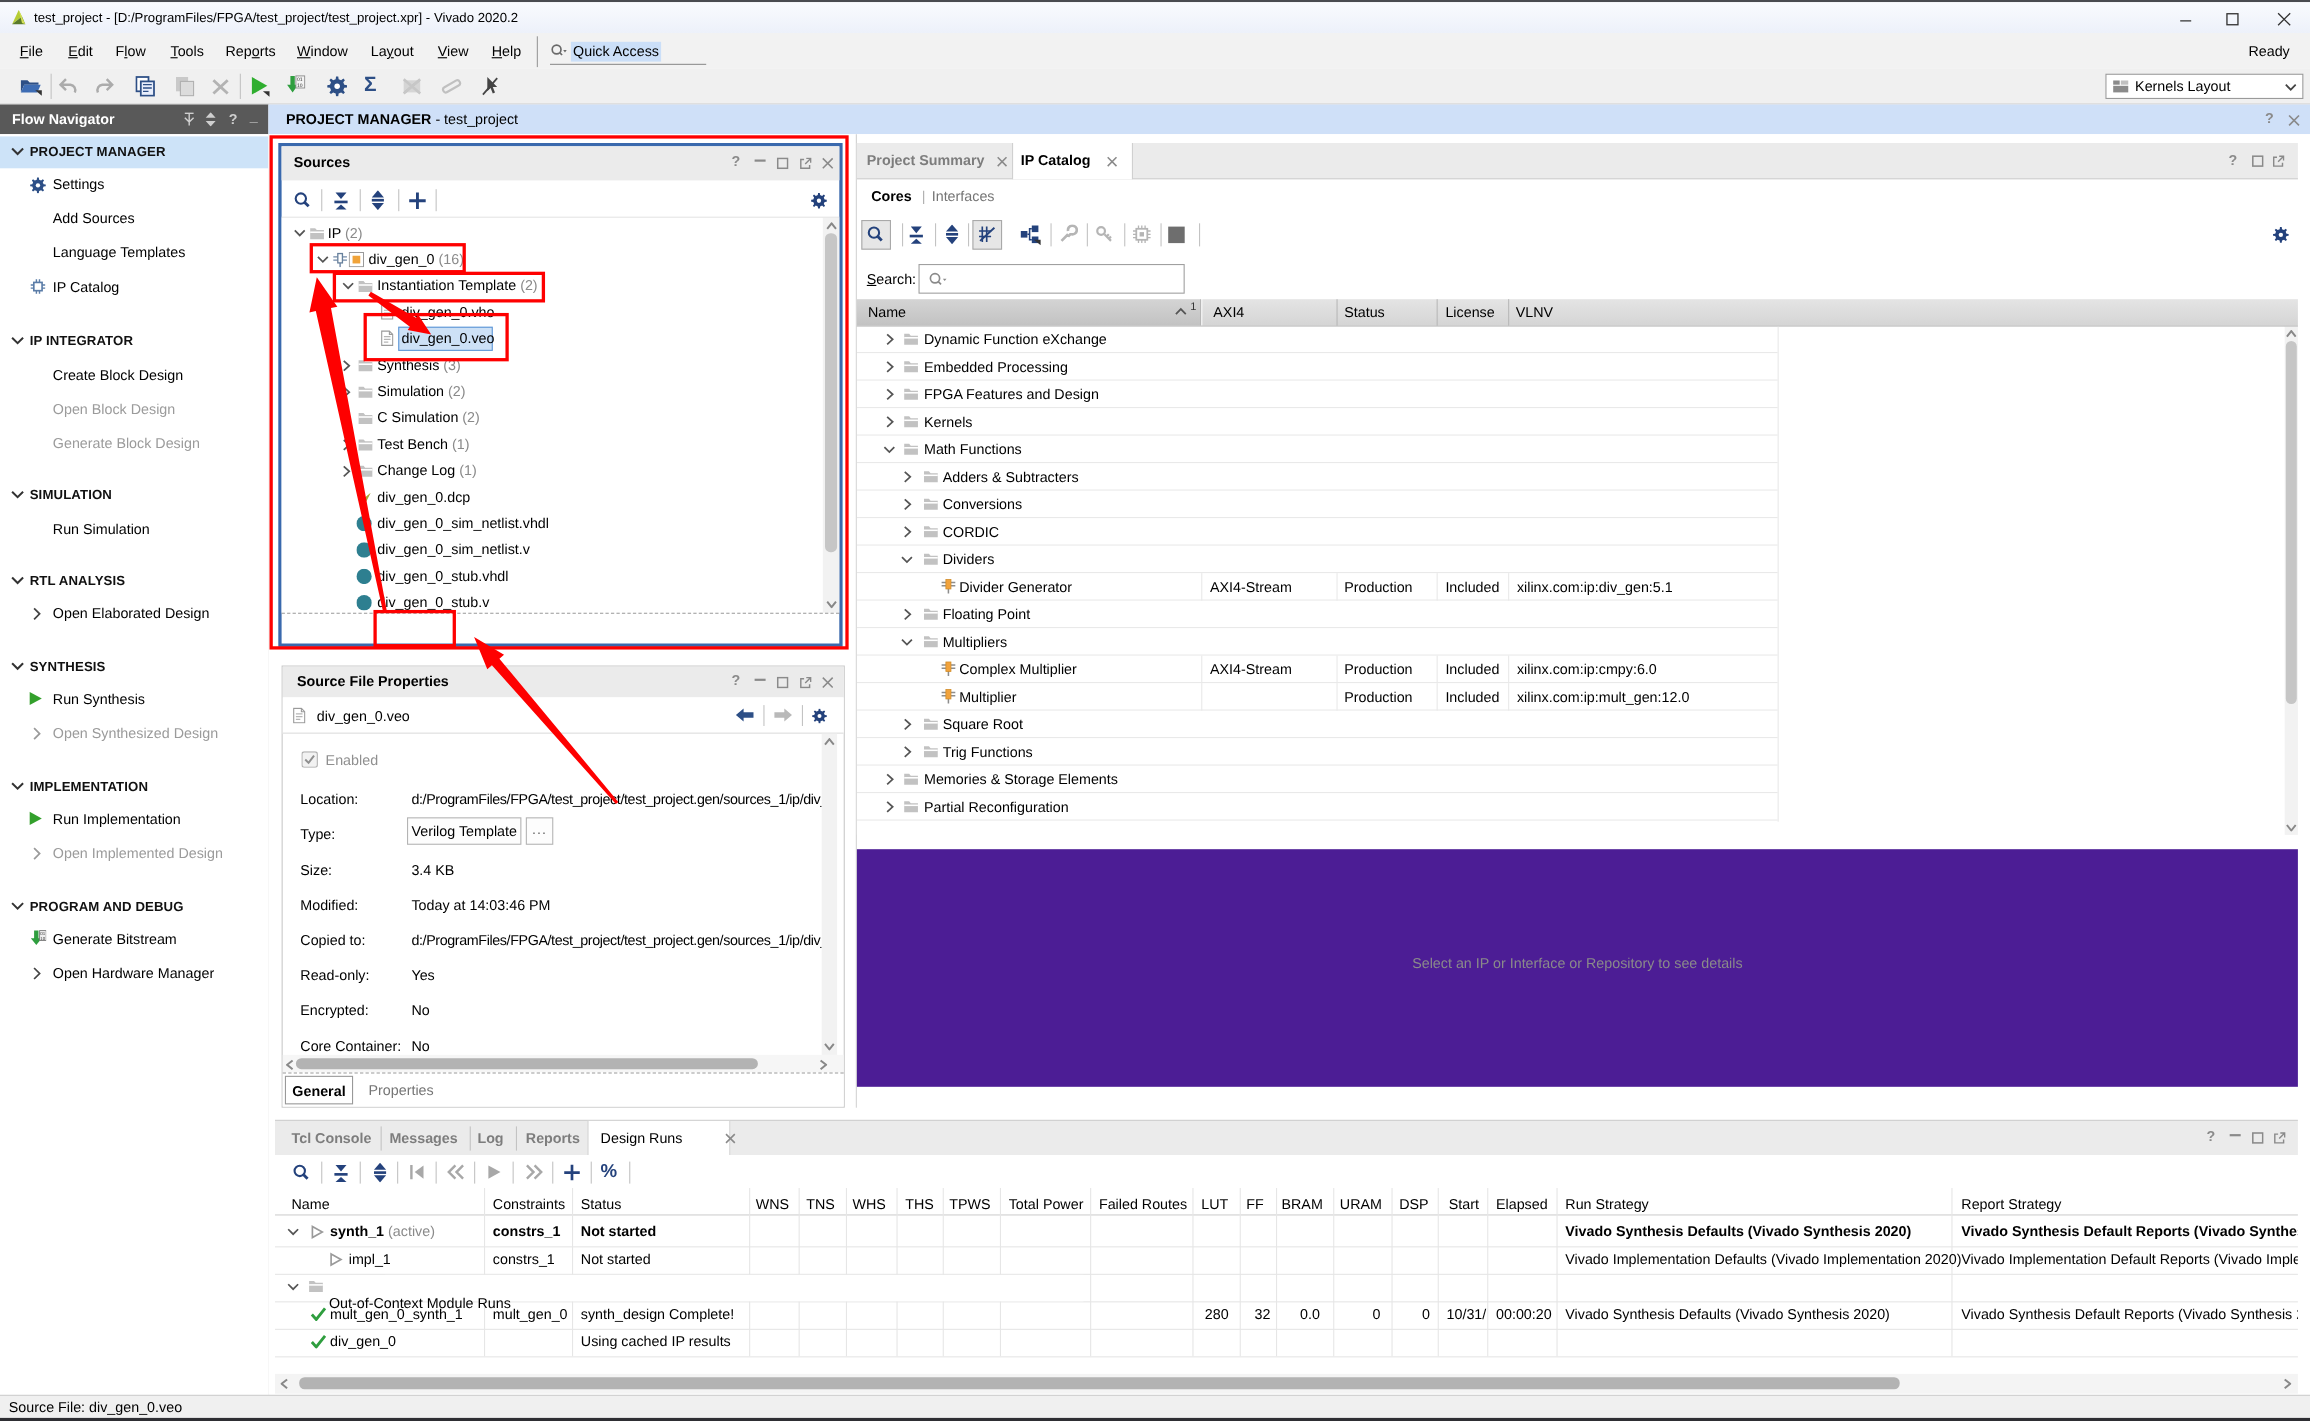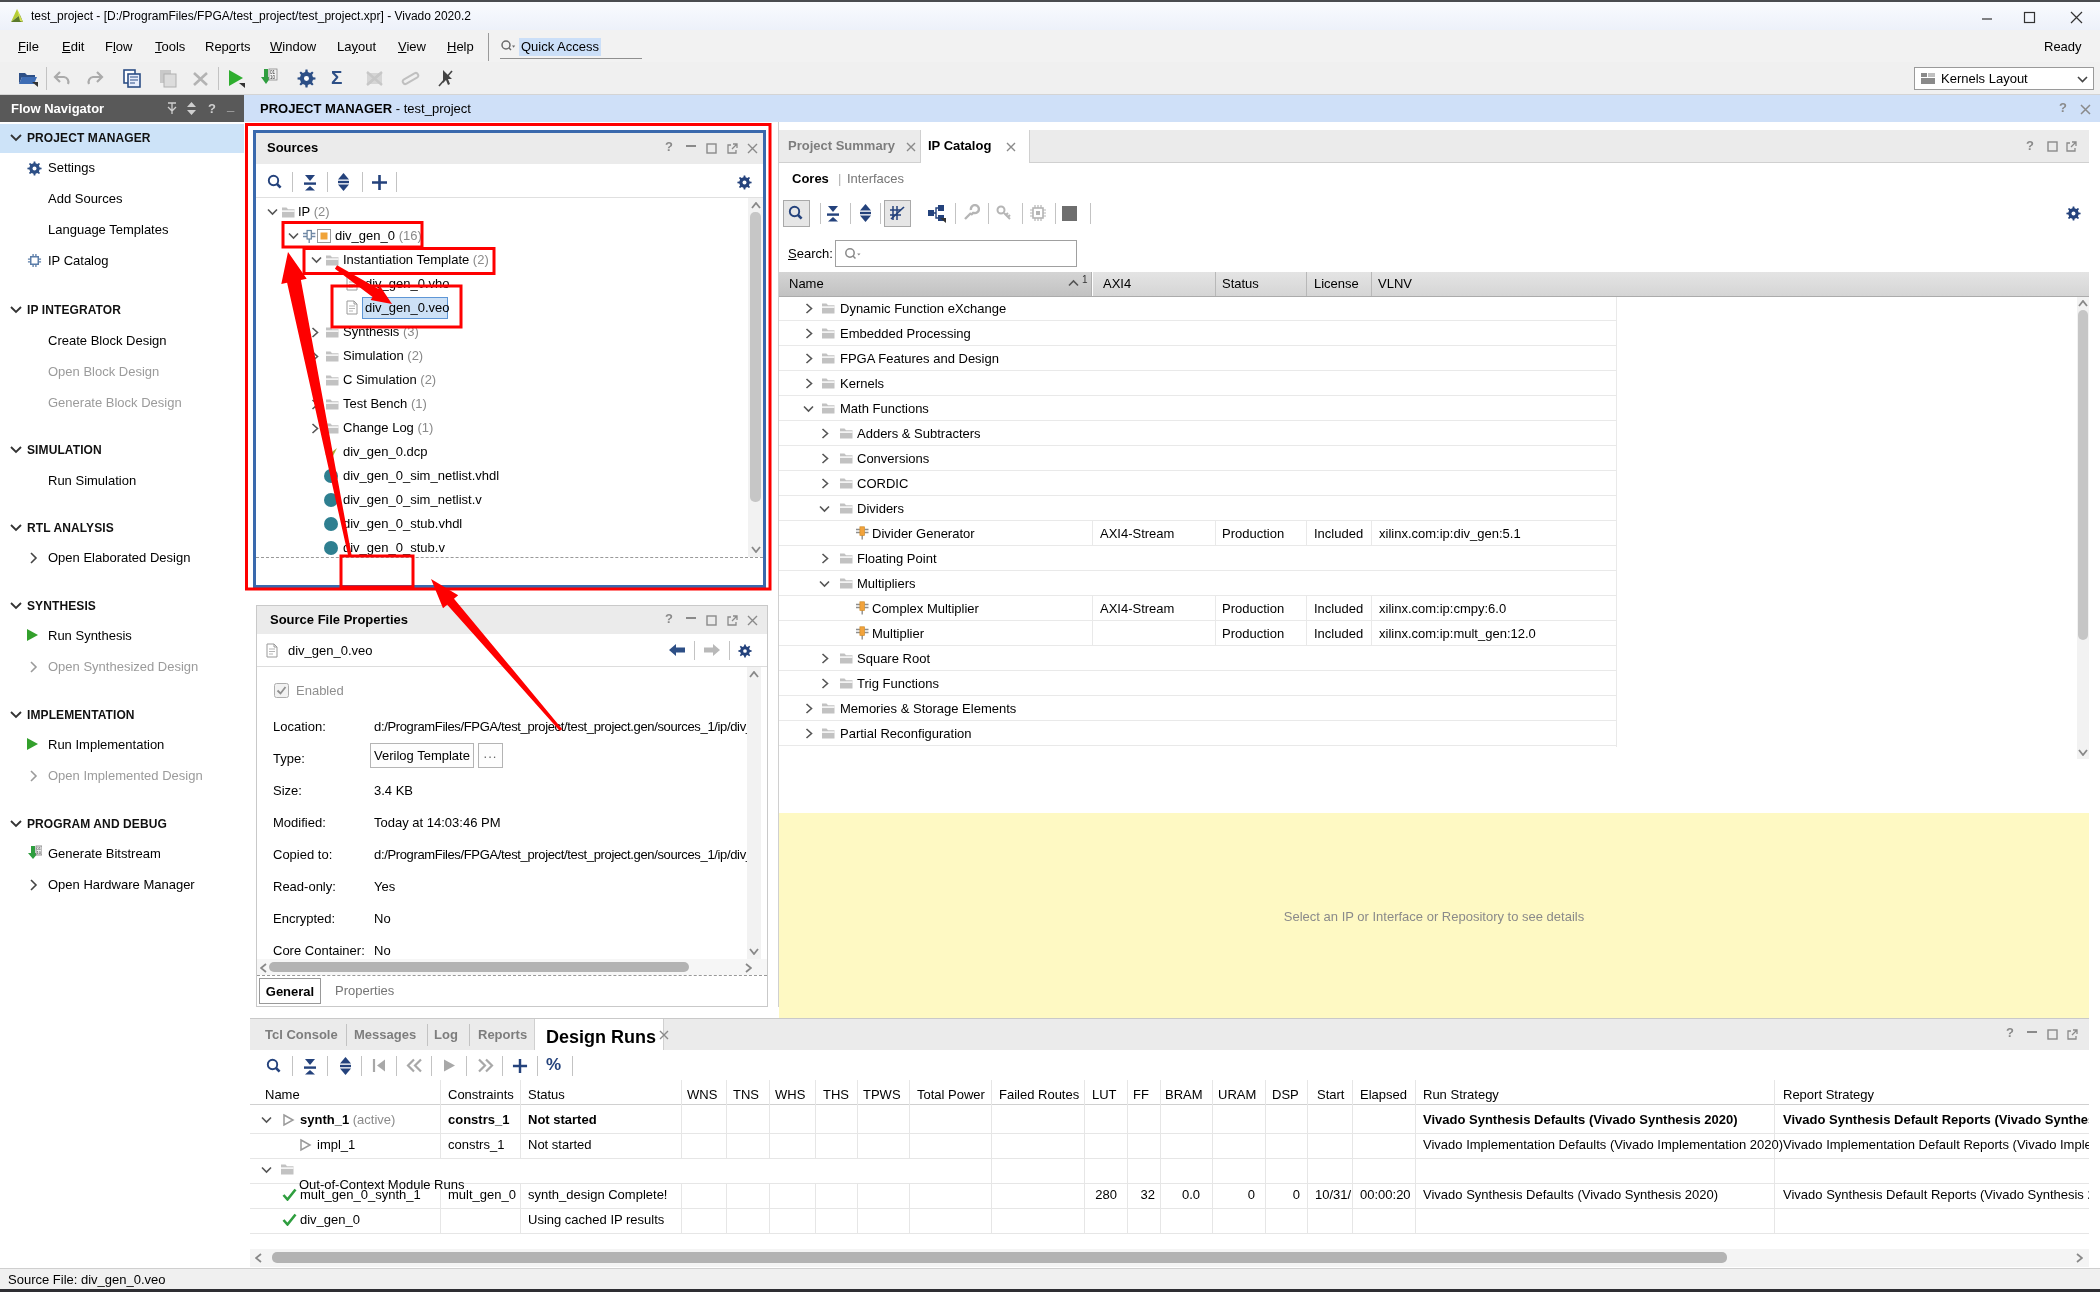--- a/index.html
+++ b/index.html
@@ -781,37 +781,37 @@
   <div class="abs" style="left:1298px;top:167px;width:12px;height:462px;background:#f2f2f2">
     <svg class="abs" style="left:1px;top:3px" width="10" height="7" viewBox="0 0 10 7">
         <path d="M1,6 L5,1 L9,6" fill="none" stroke="#888" stroke-width="1.8"></path>
       </svg>
     <div class="abs" style="left:1px;top:13px;width:10px;height:330px;background:#c6c6c6;border-radius:5px"></div>
     <svg class="abs" style="left:1px;top:452px" width="10" height="7" viewBox="0 0 10 7">
         <path d="M1,1 L5,6 L9,1" fill="none" stroke="#888" stroke-width="1.8"></path>
       </svg>
   </div>
 
-  <div class="abs" style="left:0;top:683px;width:1310px;height:216px;background:#fef9c3">
+  <div class="abs" style="left:0;top:642px;width:1310px;height:216px;background:#4c1d95">
     <div class="abs" style="left:0;top:96px;width:1310px;text-align:center;color:#8a8a8a">Select an IP or Interface or Repository to see details</div>
   </div>
 </div>
 
 <div class="abs" style="left:250px;top:1018px;width:1839px;height:248px;background:#fff;border-top:1px solid #c9c9c9">
 
   <div class="abs" style="left:0;top:0;width:1839px;height:31px;background:#ebebeb">
     <div class="abs" style="left:15px;top:8px;font-weight:bold;color:#7d7d7d;font-size:13px">Tcl Console</div>
     <div class="sep-v" style="left:96px;top:5px;height:22px"></div>
     <div class="abs" style="left:104px;top:8px;font-weight:bold;color:#7d7d7d;font-size:13px">Messages</div>
     <div class="sep-v" style="left:177px;top:5px;height:22px"></div>
     <div class="abs" style="left:184px;top:8px;font-weight:bold;color:#7d7d7d;font-size:13px">Log</div>
     <div class="sep-v" style="left:219px;top:5px;height:22px"></div>
     <div class="abs" style="left:228px;top:8px;font-weight:bold;color:#7d7d7d;font-size:13px">Reports</div>
     <div class="abs" style="left:284px;top:0;width:130px;height:31px;background:#fff;border-left:1px solid #d0d0d0;border-right:1px solid #d0d0d0"></div>
-    <div class="abs" style="left:296px;top:8px;font-weight:bold;font-size:18px">Design Runs</div>
+    <div class="abs" style="left:296px;top:8px;font-weight:normal;font-size:13px">Design Runs</div>
     <svg class="abs" style="left:409px;top:11px" width="10" height="10" viewBox="0 0 10 10">
         <path d="M1,1 L9,9 M9,1 L1,9" stroke="#8a8a8a" stroke-width="1.4"></path>
       </svg>
     <div class="hdr-ic" style="left:1756px;top:6px;font-weight:bold">?</div>
     <div class="abs" style="left:1777px;top:12px;width:10px;height:2px;background:#8a8a8a"></div>
     <svg class="abs" style="left:1797px;top:10px" width="11" height="11" viewBox="0 0 11 11">
         <rect x="1" y="1" width="9" height="9" fill="none" stroke="#8a8a8a" stroke-width="1.4"></rect>
       </svg>
     <svg class="abs" style="left:1817px;top:10px" width="11" height="11" viewBox="0 0 11 11">
         <path d="M4,2 L1,2 L1,10 L9,10 L9,7 M5,6 L10,1 M6,1 L10,1 L10,5" fill="none" stroke="#8a8a8a" stroke-width="1.3"></path>

